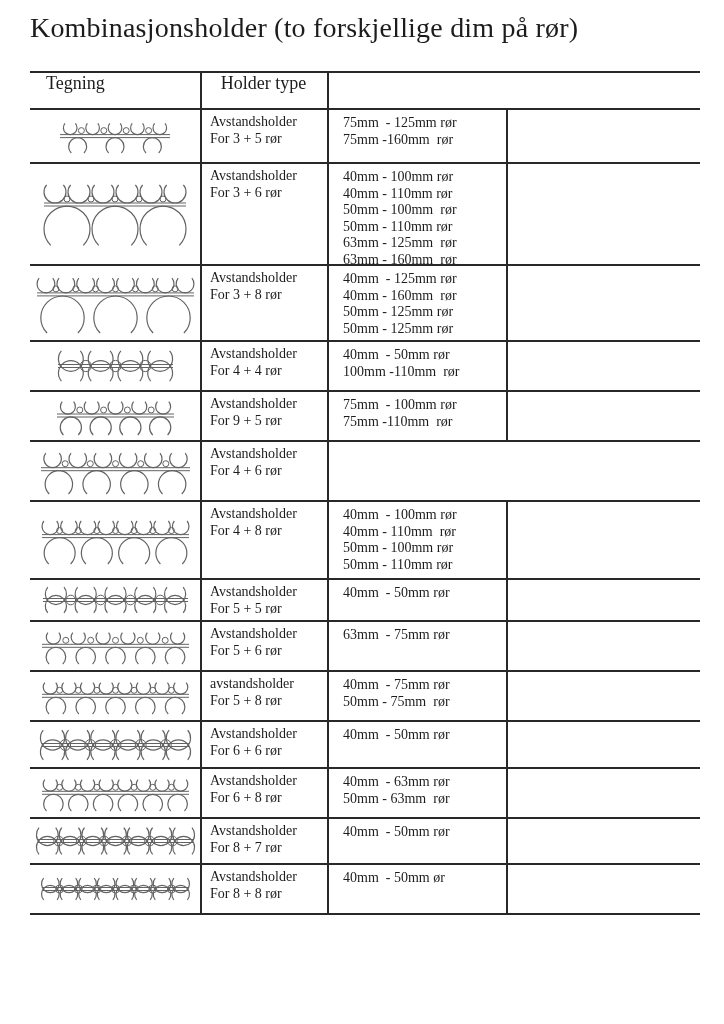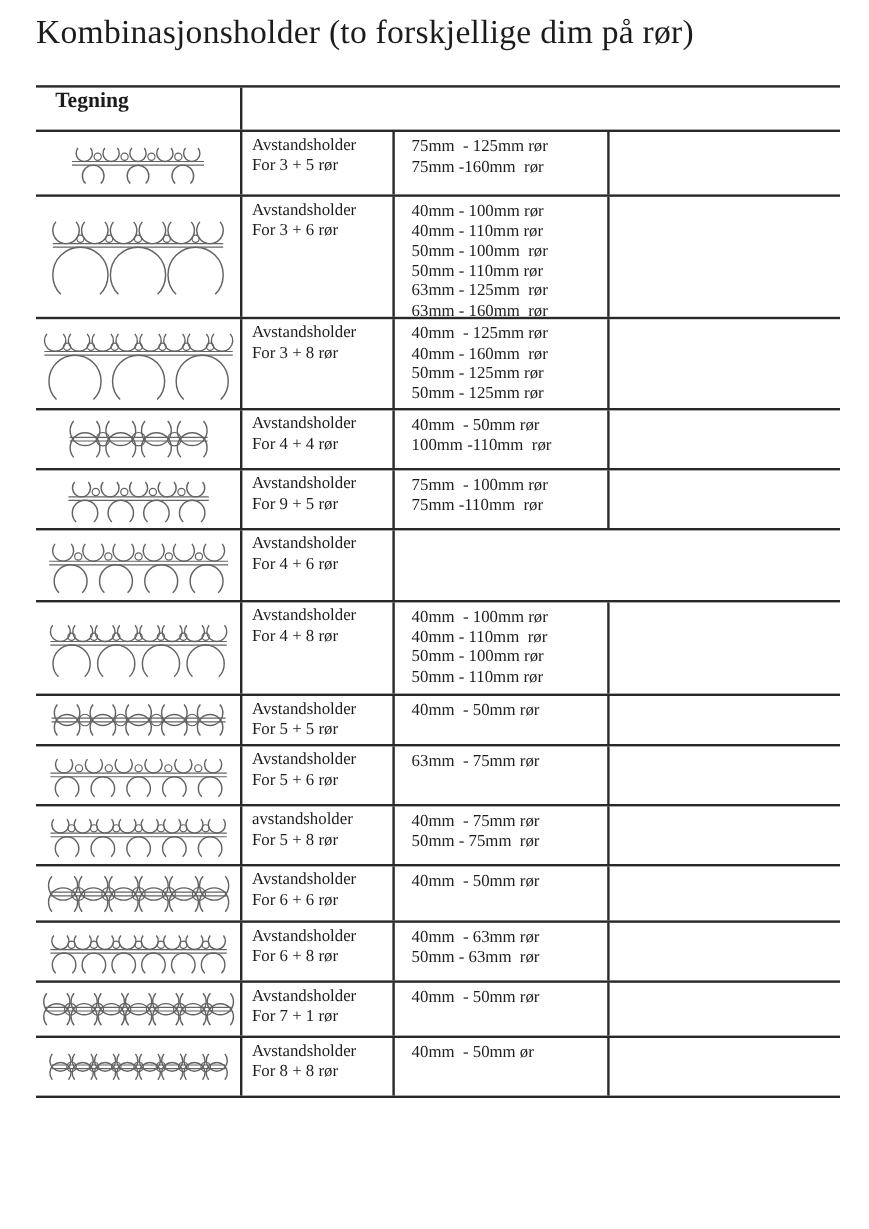--- a/index.html
+++ b/index.html
@@ -18,37 +18,40 @@
     position:absolute;left:30px;top:71px;width:670px;
     border-top:2px solid #282828;
   }
   .row{display:flex;border-bottom:2px solid #282828;box-sizing:border-box;}
   .cell{box-sizing:border-box;overflow:hidden;}
   .c0{width:170px;display:flex;align-items:center;justify-content:center;}
   .c1{width:127px;border-left:2px solid #282828;padding:4px 2px 0 8px;}
   .c2{width:179px;border-left:2px solid #282828;padding:5px 2px 0 14px;}
   .c3{flex:1;border-left:2px solid #282828;}
   .header{height:37px;}
-  .header .cell{display:flex;align-items:center;padding-top:0;padding-bottom:14px;font-weight:bold;}
+  .header .cell{display:flex;align-items:center;padding-top:0;padding-bottom:14px;}
   .header .c0{justify-content:flex-start;padding-left:16px;}
   .header .c1,.header .c2{justify-content:center;padding-left:0;}
   .htxt{font-size:18px;white-space:pre;}
   .t{font-size:14px;line-height:16.5px;white-space:pre;}
   svg.holder{display:block;}
 </style>
 </head>
 <body>
 
 <div class="page">
   <h1 class="title">Kombinasjonsholder (to forskjellige dim på rør)</h1>
 
   <div class="tbl">
     <div class="row header">
       <div class="cell c0">
         <span class="htxt">Tegning</span>
+      </div>
+      <div class="cell c1">
+        <span class="htxt">Holder type</span>
       </div>
       <div class="cell c3">
         <span class="htxt"></span>
       </div>
     </div>
     <div id="rows">
         <div class="row" style="height: 54px;">
           <div class="cell c0">
             <svg class="holder" width="118" height="40" viewBox="0 0 118 40">
               <path d="M 19.4 7.4 A 6.8 6.8 0 1 1 9.0 7.4" fill="none" stroke="#636363" stroke-width="1.2"></path>
@@ -465,21 +468,21 @@
               <circle cx="25.7" cy="20.0" r="4.9" fill="none" stroke="#636363" stroke-width="1"></circle>
               <circle cx="48.4" cy="20.0" r="4.9" fill="none" stroke="#636363" stroke-width="1"></circle>
               <circle cx="71.1" cy="20.0" r="4.9" fill="none" stroke="#636363" stroke-width="1"></circle>
               <circle cx="93.9" cy="20.0" r="4.9" fill="none" stroke="#636363" stroke-width="1"></circle>
               <circle cx="116.6" cy="20.0" r="4.9" fill="none" stroke="#636363" stroke-width="1"></circle>
               <circle cx="139.3" cy="20.0" r="4.9" fill="none" stroke="#636363" stroke-width="1"></circle>
             </svg>
           </div>
           <div class="cell c1">
             <div class="t">Avstandsholder</div>
-            <div class="t">For 7 + 1 rør</div>
+            <div class="t">For 8 + 7 rør</div>
           </div>
           <div class="cell c2">
             <div class="t">40mm  - 50mm rør</div>
           </div>
           <div class="cell c3"></div>
         </div>
         <div class="row" style="height: 50px;">
           <div class="cell c0">
             <svg class="holder" width="155" height="44" viewBox="0 0 155 44">
               <path d="M 19.1 11.2 A 8.8 8.8 0 1 1 5.6 11.2" fill="none" stroke="#636363" stroke-width="1.2"></path>

